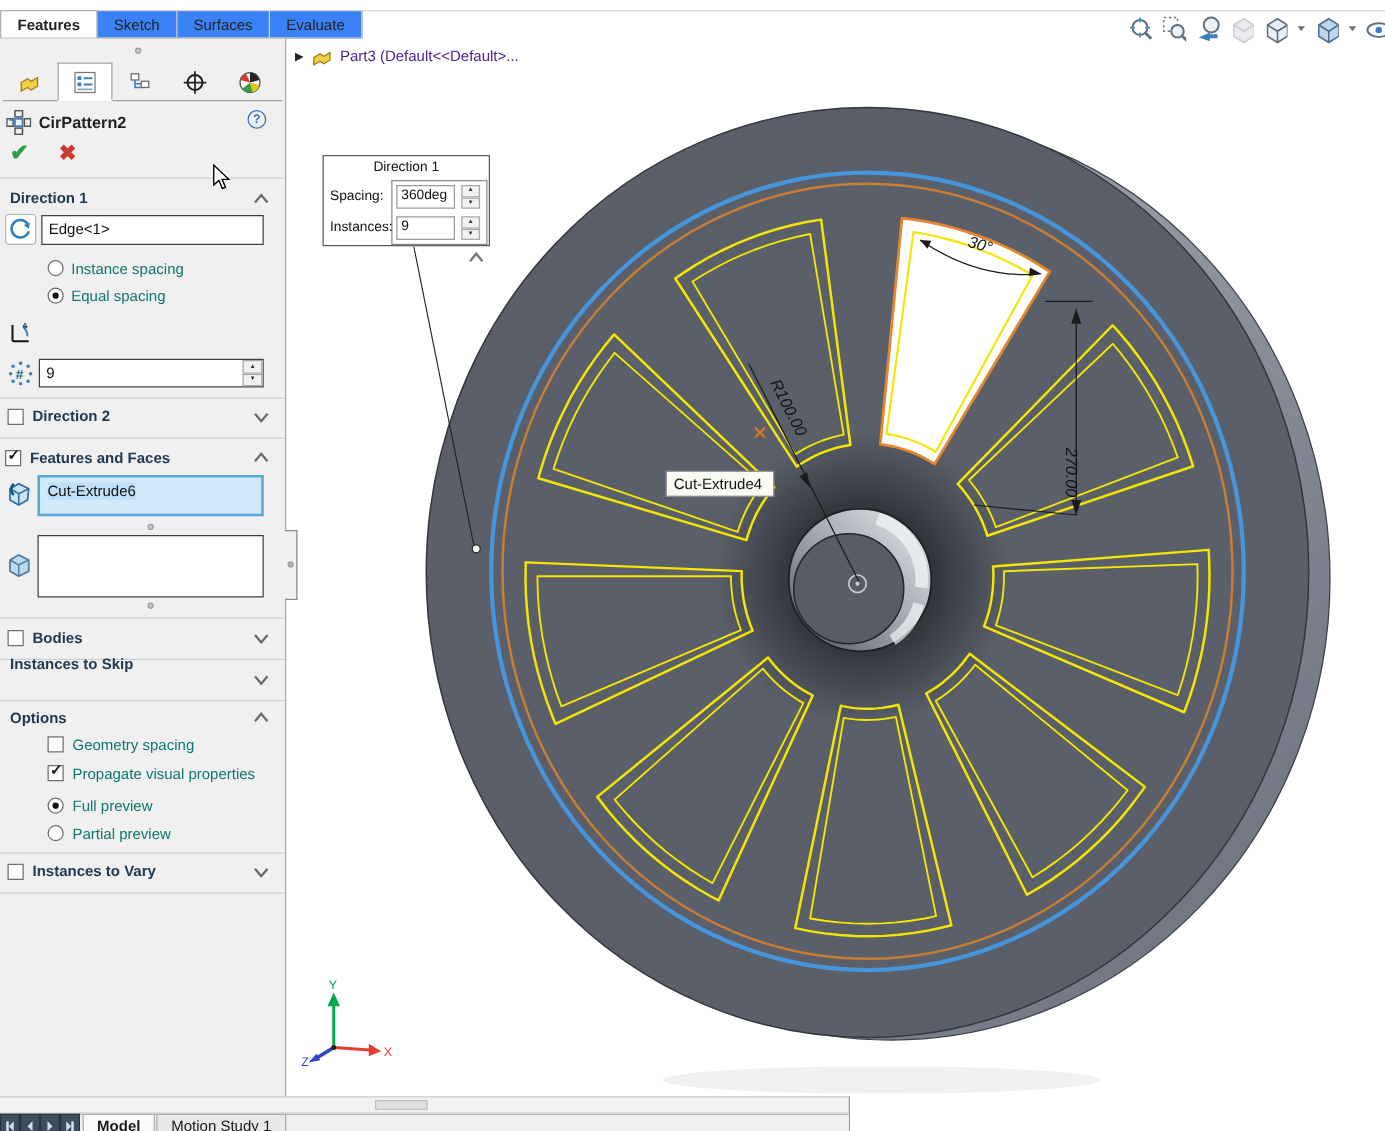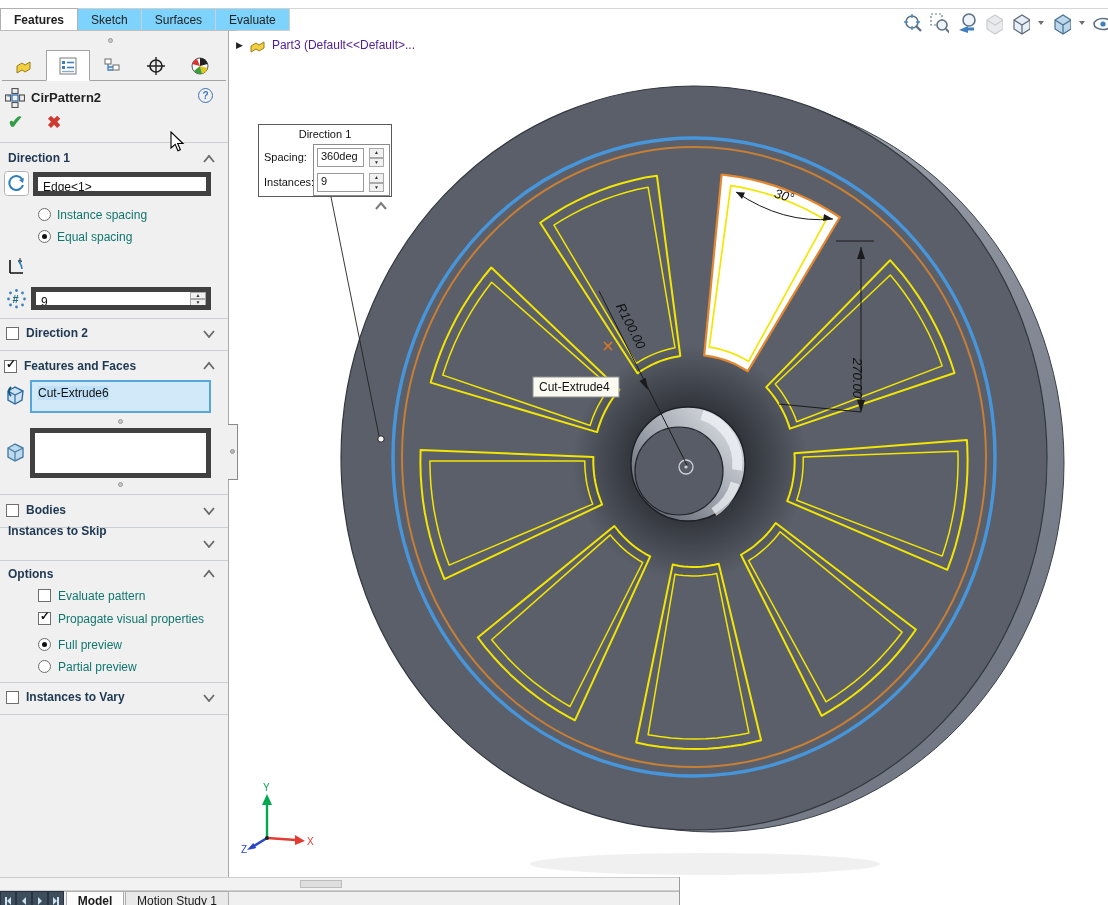--- a/index.html
+++ b/index.html
@@ -3,35 +3,35 @@
 <meta charset="utf-8">
 <style>
   *{box-sizing:border-box;margin:0;padding:0}
   html,body{background:#fff}
   #app{position:relative;width:1108px;height:905px;overflow:hidden;background:#fff;
        font-family:"Liberation Sans", sans-serif;font-size:12px;color:#1a1a1a}
   .abs{position:absolute}
   .hairline{position:absolute;height:1px;background:#d6d6d6}
   
   #ribbon{position:absolute;left:0;top:8px;height:27px;display:flex}
-  .rtab{height:23px;line-height:22px;padding:0 13px;background:#7dd3fc;border:1px solid #cfcfcf;
+  .rtab{height:23px;line-height:22px;padding:0 13px;background:#3b82f6;border:1px solid #cfcfcf;
         border-left:none;color:#222;cursor:default}
   .rtab:first-child{border-left:1px solid #cfcfcf}
   .rtab.active{background:#fff;border:1px solid #b0b0b0;border-bottom:1px solid #fff;font-weight:bold}
   
   #panel{position:absolute;left:0;top:31px;width:228px;height:846px;background:#f0f0f0}
   #panel-border{position:absolute;left:228px;top:31px;width:1px;height:846px;background:#a9a9a9}
   .sep{position:absolute;left:0;width:228px;height:1px;background:#cbced2}
   .grp-hdr{position:absolute;font-weight:bold;color:#203a54;white-space:nowrap}
   .lbl{position:absolute;color:#0f766e;white-space:nowrap}
   .cb{position:absolute;width:13px;height:13px;border:1px solid #6e6e6e;background:#fff}
   .cb span{position:absolute;left:1px;top:-4px;font-size:12px;color:#111;font-weight:bold}
   .radio{position:absolute;width:13px;height:13px;border:1px solid #6e6e6e;border-radius:50%;background:#fff}
   .radio i{position:absolute;left:3px;top:3px;width:5px;height:5px;border-radius:50%;background:#111}
-  .field{position:absolute;background:#fff;border:5px solid #404040;padding:3px 5px;overflow:hidden;
+  .field{position:absolute;background:#fff;border:1px solid #404040;padding:3px 5px;overflow:hidden;
          white-space:nowrap;color:#111}
   .spin{position:absolute;right:0;top:0;bottom:0;width:16px;display:flex;flex-direction:column}
   .spin b{flex:1;background:#f1f1f1;border:1px solid #a9a9a9;display:flex;align-items:center;
           justify-content:center;font-size:5px;color:#333;line-height:1}
   .chev{position:absolute;width:14px;height:10px}
   .dot-handle{position:absolute;width:5px;height:5px;border-radius:50%;background:#c9c9c9;border:1px solid #9a9a9a}
   
   #pm-tabs{position:absolute;left:2px;top:50px;width:224px;height:31px;border-bottom:1px solid #a3a3a3;display:flex}
   .pm-tab{width:44px;height:31px;display:flex;align-items:center;justify-content:center}
   .pm-tab.active{background:#fff;border:1px solid #a3a3a3;border-bottom:1px solid #fff}
@@ -255,21 +255,21 @@
   <svg class="chev" style="left:202px;top:538px">
       <polyline points="2,3 7,9 12,3" fill="none" stroke="#6a6a6a" stroke-width="1.8"></polyline>
     </svg>
   <div class="sep" style="top:560px"></div>
 
   <div class="grp-hdr" style="left:8px;top:567px">Options</div>
   <svg class="chev" style="left:202px;top:569px">
       <polyline points="2,8 7,2 12,8" fill="none" stroke="#6a6a6a" stroke-width="1.8"></polyline>
     </svg>
   <div class="cb" style="left:38px;top:589px"></div>
-  <div class="lbl" style="left:58px;top:589px">Evaluate pattern</div>
+  <div class="lbl" style="left:58px;top:589px">Geometry spacing</div>
   <div class="cb" style="left:38px;top:612px">
       <span>✓</span>
     </div>
   <div class="lbl" style="left:58px;top:612px">Propagate visual properties</div>
   <div class="radio" style="left:38px;top:638px">
       <i></i>
     </div>
   <div class="lbl" style="left:58px;top:638px">Full preview</div>
   <div class="radio" style="left:38px;top:660px"></div>
   <div class="lbl" style="left:58px;top:660px">Partial preview</div>

